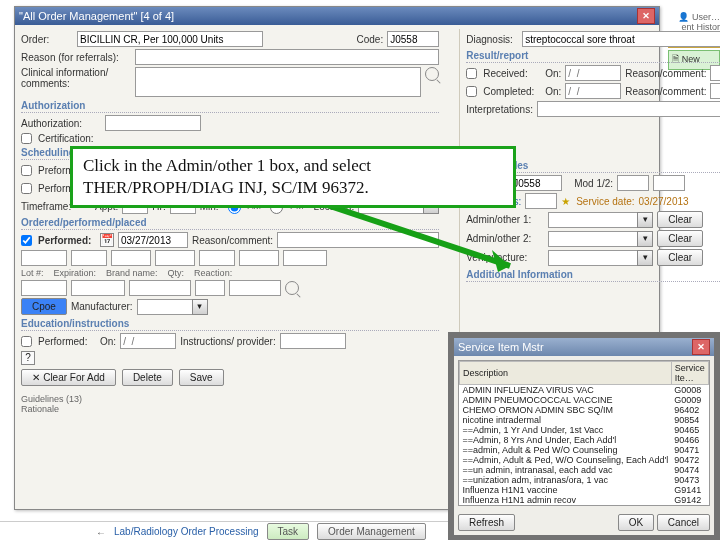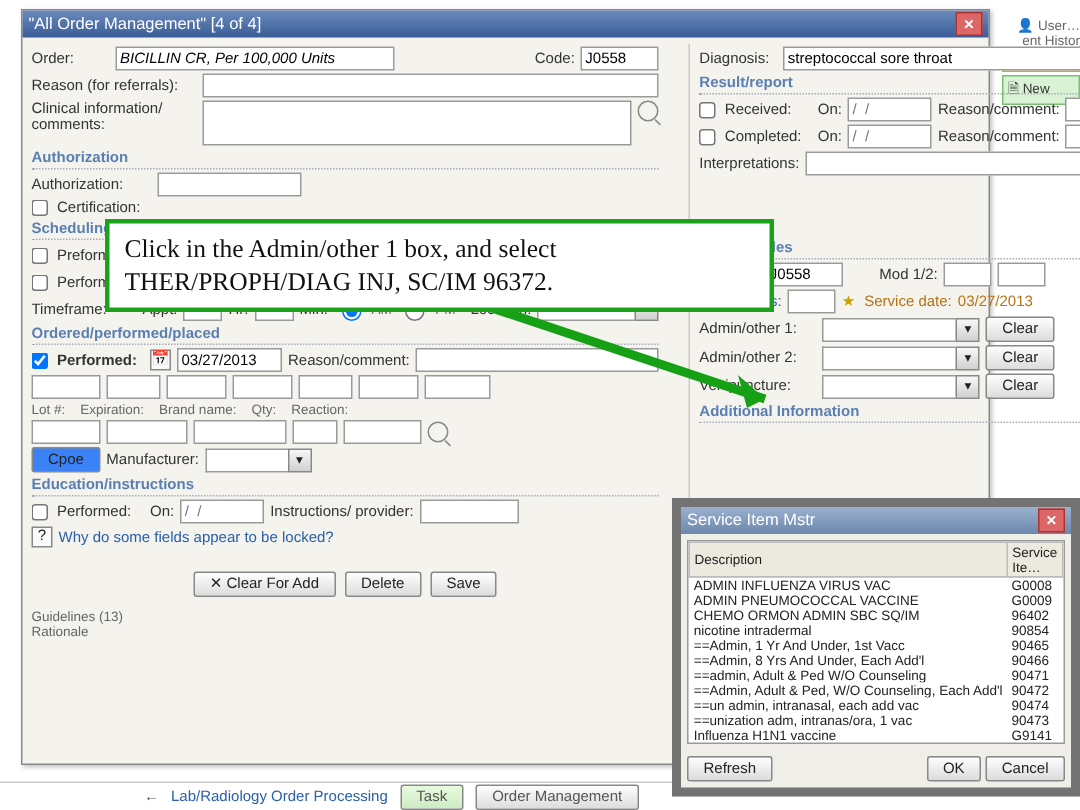--- a/index.html
+++ b/index.html
@@ -52,21 +52,21 @@
 <div class="win" style="left:14px;top:6px;width:644px;height:502px">
   <div class="titlebar">
     <span>"All Order Management"   [4 of 4]</span>
     <span class="x">✕</span>
   </div>
   <div class="body" style="display:flex;gap:20px">
 
     <div style="flex:1.05">
       <div class="row">
         <span class="lbl" style="width:52px">Order:</span>
-        <input type="text" style="width: 180px; font-style: italic;" value="BICILLIN CR, Per 100,000 Units">
+        <input type="text" style="width: 180px;" value="BICILLIN CR, Per 100,000 Units">
         <span class="lbl" style="margin-left:auto">Code:</span>
         <input type="text" style="width: 46px;" value="J0558">
       </div>
       <div class="row">
         <span class="lbl" style="width:110px">Reason (for referrals):</span>
         <input type="text" style="flex: 1 1 0%;">
       </div>
       <div class="row" style="align-items:flex-start">
         <span class="lbl" style="width:110px">Clinical information/ comments:</span>
         <input type="text" style="flex: 1 1 0%; height: 28px;">
@@ -164,23 +164,22 @@
       <div class="row">
         <input type="checkbox" style="">
         <span class="lbl" style="width:58px">Performed:</span>
         <span class="lbl">On:</span>
         <input type="text" style="width: 50px;" placeholder="/  /">
         <span class="lbl">Instructions/ provider:</span>
         <input type="text" style="width: 60px;">
       </div>
       <div class="row">
         <span class="icon16">?</span>
-        <span class="link">Why do some fields appear to be locked?</span>
-      </div>
-      <div class="row" style="justify-content:center;gap:6px;margin-top:16px">
+      </div>
+      <div class="row" style="gap:6px;margin-top:4px">
         <span class="btn"><span>✕ </span><span>Clear For Add</span></span>
         <span class="btn">Delete</span>
         <span class="btn">Save</span>
       </div>
       <div class="tiny" style="margin-top:8px">Guidelines (13)</div>
       <div class="tiny">Rationale</div>
     </div>
 
     <div style="flex:0.95;border-left:1px solid #cfcabb;padding-left:6px">
       <div class="row">
@@ -209,21 +208,21 @@
         <span class="lbl">Interpretations:</span>
         <input type="text" style="flex: 1 1 0%;">
       </div>
 
       <div style="height:38px"></div>
 
       <div class="section-head">Billing codes</div>
       <div class="row">
         <span class="lbl" style="width:40px">Order:</span>
         <input type="text" style="width: 46px;" value="J0558">
-        <span class="lbl" style="margin-left:20px">Mod 1/2:</span>
+        <span class="lbl" style="margin-left:8px">Mod 1/2:</span>
         <input type="text" style="width: 26px;">
         <input type="text" style="width: 26px;">
       </div>
       <div class="row">
         <span class="star">★</span>
         <span class="lbl link">Bill units:</span>
         <input type="text" style="width: 26px;">
         <span class="star">★</span>
         <span class="lbl orange">Service date:</span>
         <span class="orange">03/27/2013</span>
@@ -319,20 +318,24 @@
             <td>90474</td>
           </tr>
           <tr>
             <td>==unization adm, intranas/ora, 1 vac</td>
             <td>90473</td>
           </tr>
           <tr>
             <td>Influenza H1N1 vaccine</td>
             <td>G9141</td>
           </tr>
+          <tr>
+            <td>Influenza H1N1 admin recov</td>
+            <td>G9142</td>
+          </tr>
         </tbody>
     </table>
   </div>
   <div class="matrix-btns">
     <span class="btn">Refresh</span>
     <span>
       <span class="btn">OK</span>
       <span class="btn">Cancel</span>
     </span>
   </div>

